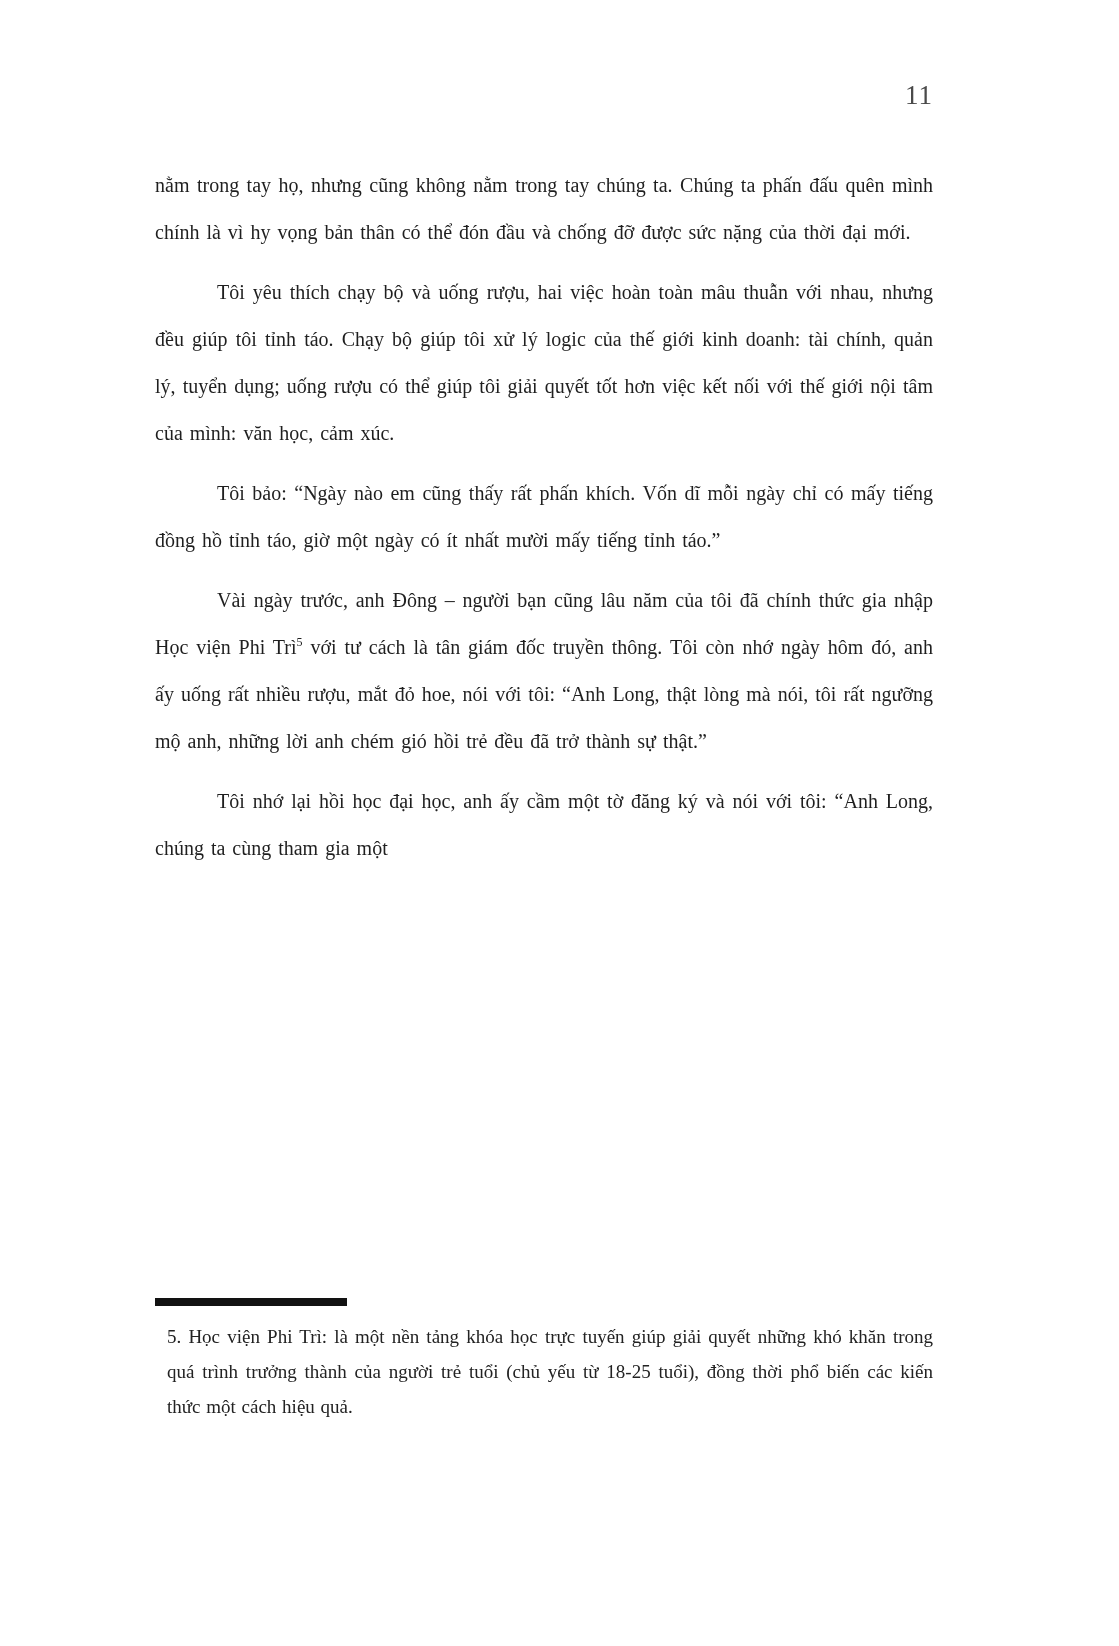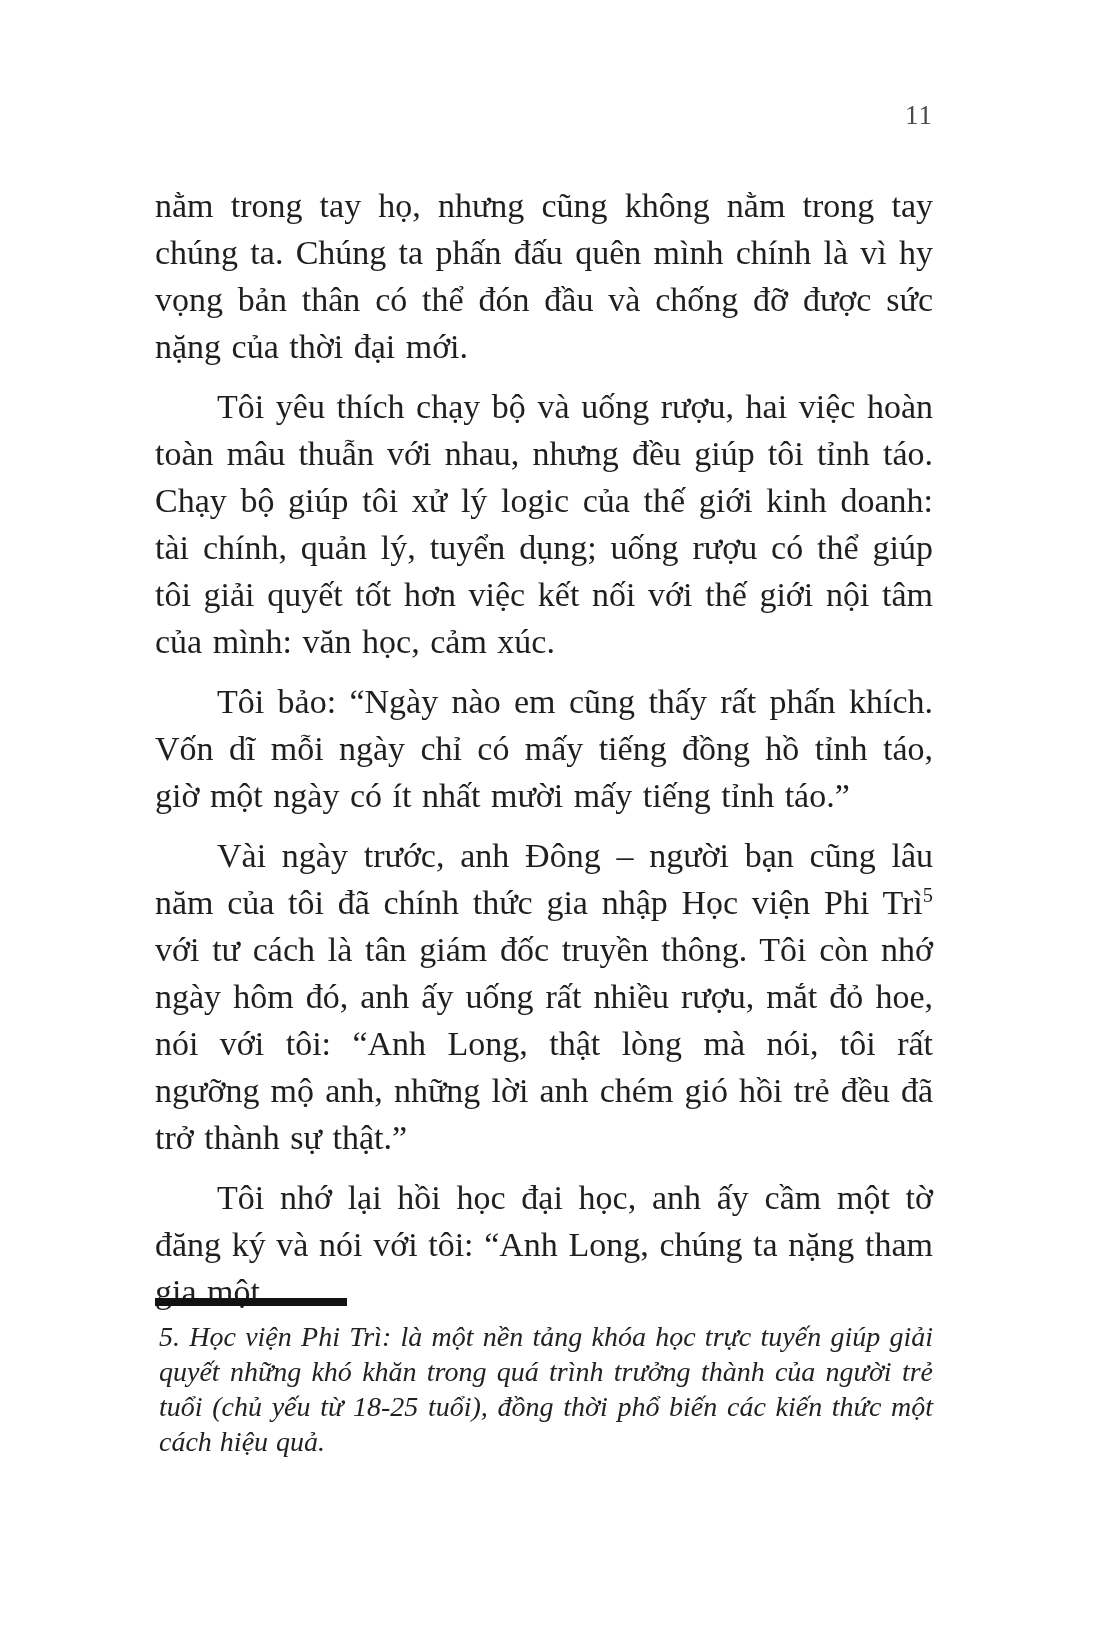--- a/index.html
+++ b/index.html
@@ -18,36 +18,35 @@
     position: relative;
     width: 1119px;
     height: 1646px;
     background: #ffffff;
   }
   .content {
     position: absolute;
     left: 155px;
     top: 0;
     width: 778px;
-    margin-top: 20px;
   }
   .page-number {
     margin-top: 80px;
     text-align: right;
     font-size: 27px;
     line-height: 30px;
     color: #4a4a4a;
     letter-spacing: 1px;
   }
   .body-text {
     margin-top: 52px;
   }
   .body-text p {
     margin: 0;
-    font-size: 34px;
+    font-size: 20px;
     line-height: 47px;
     text-align: justify;
     text-indent: 62px;
     word-spacing: 2px;
   }
   .body-text p + p {
     margin-top: 13px;
   }
   .body-text p.no-indent {
     text-indent: 0;
@@ -62,27 +61,26 @@
     left: 155px;
     top: 1298px;
     width: 778px;
   }
   .footnote-rule {
     width: 192px;
     height: 8px;
     background: #121212;
   }
   .footnote-text {
-    margin: 13px 0 0 4px;
-    font-size: 28px;
+    margin: 13px 0 0 12px;
+    font-size: 19px;
     line-height: 35px;
     text-align: justify;
     color: #222222;
     word-spacing: 1px;
-    font-style: italic;
   }
 </style>
 </head>
 <body>
 
 <div class="page">
   <div class="content">
 
     <div class="page-number">11</div>
 
@@ -90,21 +88,21 @@
 
       <p class="no-indent">nằm trong tay họ, nhưng cũng không nằm trong tay chúng ta. Chúng ta phấn đấu quên mình chính là vì hy vọng bản thân có thể đón đầu và chống đỡ được sức nặng của thời đại mới.</p>
 
 
       <p>Tôi yêu thích chạy bộ và uống rượu, hai việc hoàn toàn mâu thuẫn với nhau, nhưng đều giúp tôi tỉnh táo. Chạy bộ giúp tôi xử lý logic của thế giới kinh doanh: tài chính, quản lý, tuyển dụng; uống rượu có thể giúp tôi giải quyết tốt hơn việc kết nối với thế giới nội tâm của mình: văn học, cảm xúc.</p>
 
       <p>Tôi bảo: “Ngày nào em cũng thấy rất phấn khích. Vốn dĩ mỗi ngày chỉ có mấy tiếng đồng hồ tỉnh táo, giờ một ngày có ít nhất mười mấy tiếng tỉnh táo.”</p>
 
       <p><span>Vài ngày trước, anh Đông – người bạn cũng lâu năm của tôi đã chính thức gia nhập Học viện Phi Trì</span><sup class="fn-ref">5</sup><span> với tư cách là tân giám đốc truyền thông. Tôi còn nhớ ngày hôm đó, anh ấy uống rất nhiều rượu, mắt đỏ hoe, nói với tôi: “Anh Long, thật lòng mà nói, tôi rất ngưỡng mộ anh, những lời anh chém gió hồi trẻ đều đã trở thành sự thật.”</span></p>
 
-      <p>Tôi nhớ lại hồi học đại học, anh ấy cầm một tờ đăng ký và nói với tôi: “Anh Long, chúng ta nặng tham gia một</p>
+      <p>Tôi nhớ lại hồi học đại học, anh ấy cầm một tờ đăng ký và nói với tôi: “Anh Long, chúng ta cùng tham gia một</p>
 
     </div>
   </div>
 
   <div class="footnote-area">
     <div class="footnote-rule"></div>
     <p class="footnote-text">5. Học viện Phi Trì: là một nền tảng khóa học trực tuyến giúp giải quyết những khó khăn trong quá trình trưởng thành của người trẻ tuổi (chủ yếu từ 18-25 tuổi), đồng thời phổ biến các kiến thức một cách hiệu quả.</p>
   </div>
 </div>
 

